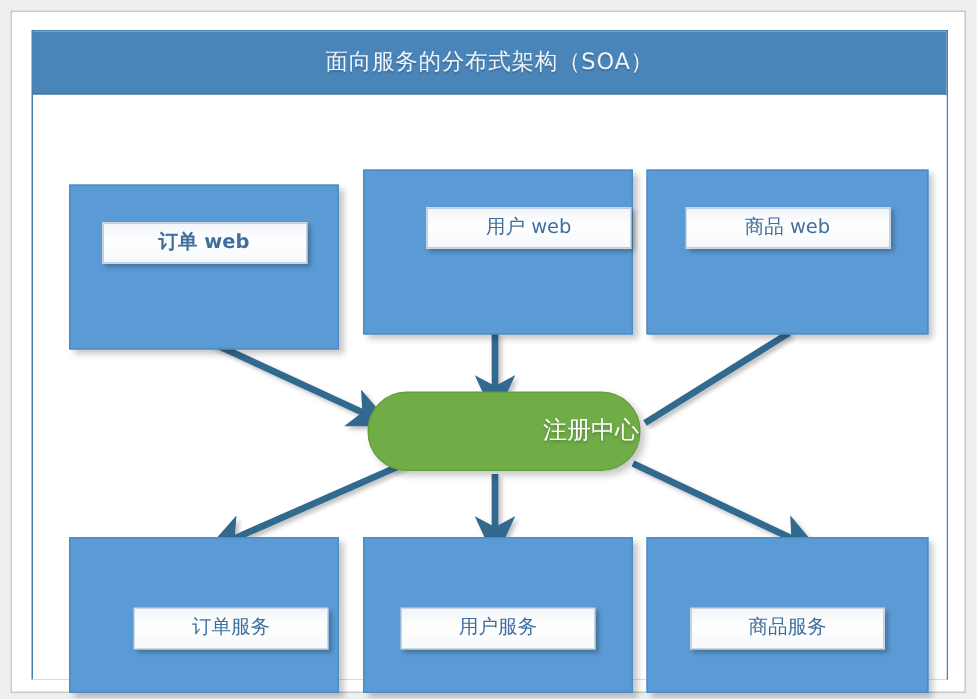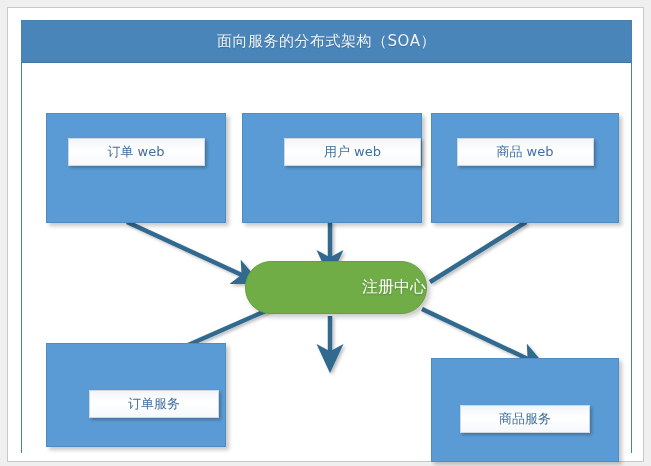--- a/index.html
+++ b/index.html
@@ -180,40 +180,43 @@
             <line x1="504" y1="158" x2="408" y2="218"></line>
 
             <line x1="248" y1="245" x2="132" y2="296" marker-end="url(#arrowhead)"></line>
 
             <line x1="308" y1="252" x2="308" y2="290" marker-end="url(#arrowhead)"></line>
 
             <line x1="400" y1="245" x2="508" y2="296" marker-end="url(#arrowhead)"></line>
           </g>
         </svg>
 
-        <div class="node node-top" style="left:24px; top:49px; width:180px; height:110px;">
+        <div class="node node-top" style="left:24px; top:59px; width:180px; height:110px;font-weight:bold;">
           <div class="node-label">订单 web</div>
         </div>
 
         <div class="node node-top" style="left:220px; top:49px; width:180px; height:110px;justify-content:flex-end;">
           <div class="node-label">用户 web</div>
         </div>
 
         <div class="node node-top" style="left:409px; top:49px; width:188px; height:110px;">
           <div class="node-label">商品 web</div>
         </div>
 
         <div class="registry" style="left:223px; top:197px; width:180px; height:51px;">
           <span class="registry-label">注册中心</span>
         </div>
 
-        <div class="node node-bot bottom-row" style="left:24px; top:279px; width:180px; height:104px;padding-left:36px;">
+        <div class="node node-bot bottom-row" style="left:24px; top:294px; width:180px; height:104px;padding-left:36px;">
           <div class="node-label">订单服务</div>
         </div>
 
+        <div class="node node-bot bottom-row" style="left:220px; top:294px; width:180px; height:104px;">
+          <div class="node-label">用户服务</div>
+        </div>
 
         <div class="node node-bot bottom-row" style="left:409px; top:294px; width:188px; height:104px;">
           <div class="node-label">商品服务</div>
         </div>
 
       </div>
     </div>
 
     <span class="watermark"></span>
   </div>

